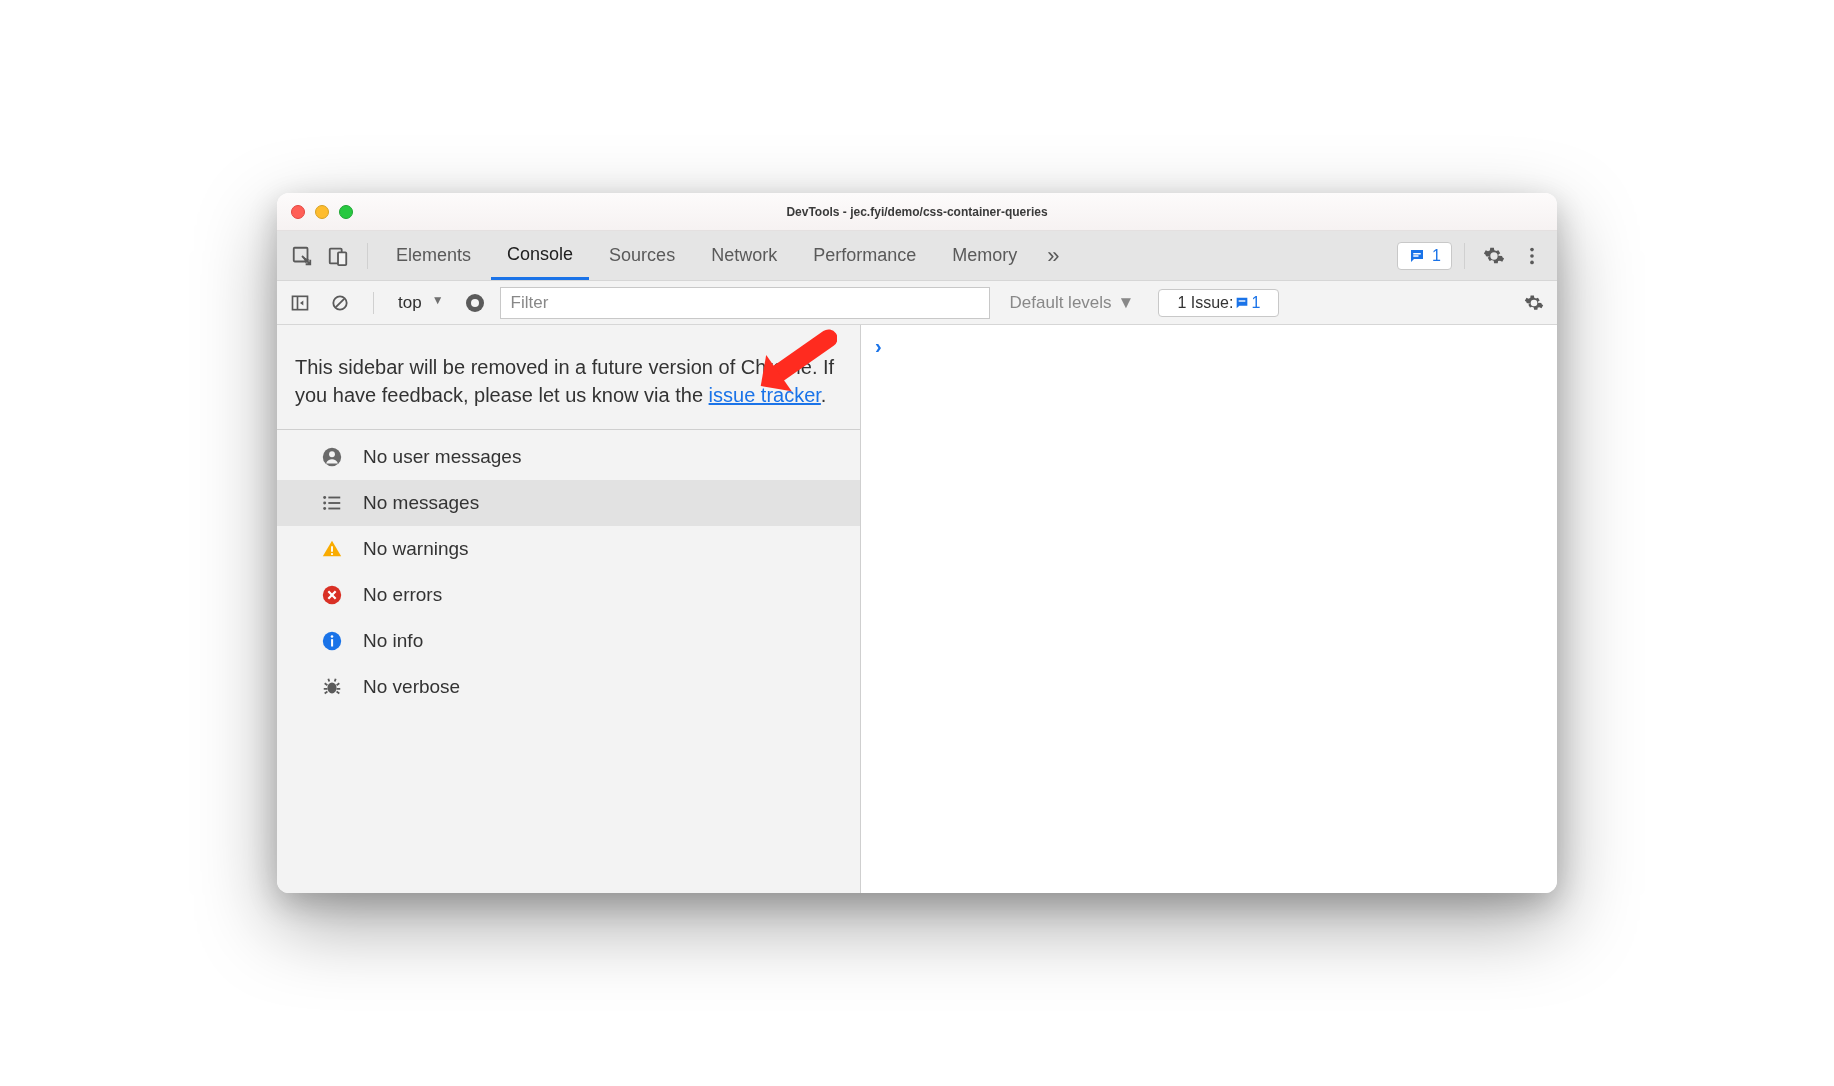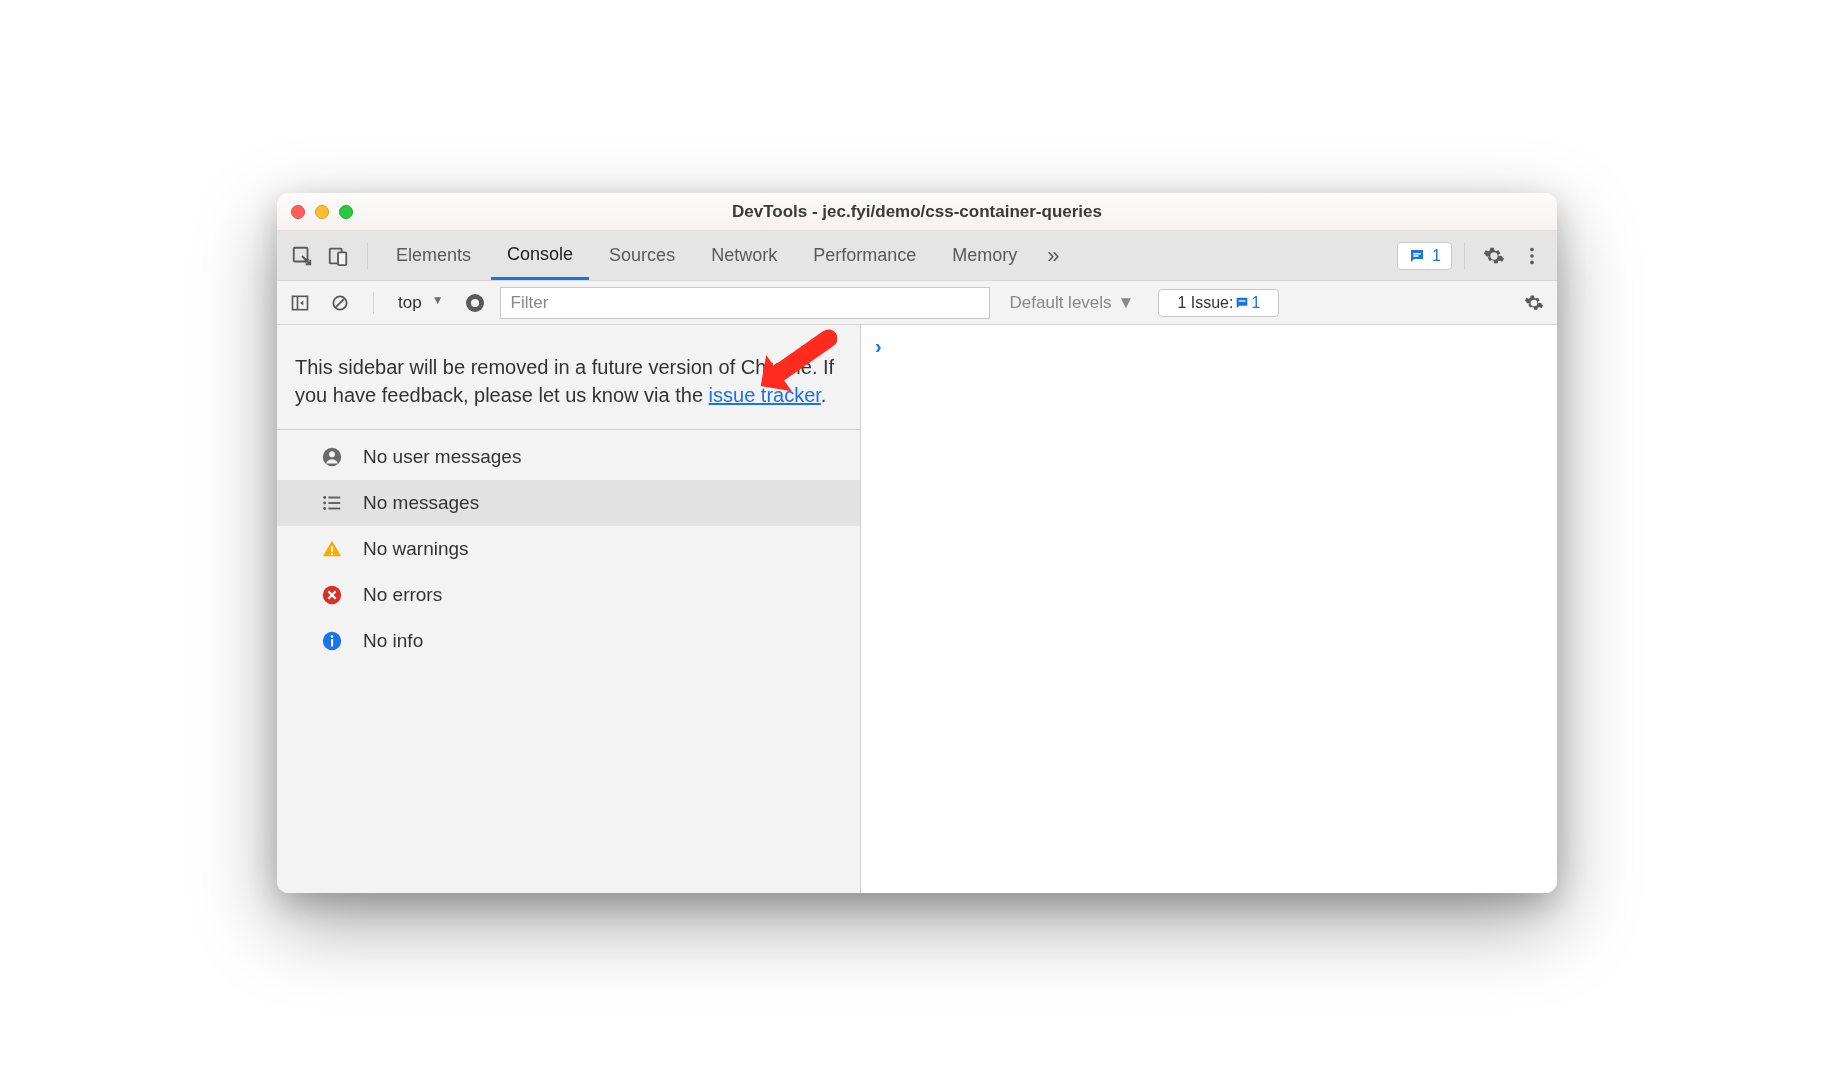--- a/index.html
+++ b/index.html
@@ -31,21 +31,21 @@
   position: relative;
   padding: 0 14px;
 }
 .traffic { display: flex; gap: 10px; }
 .dot { width: 14px; height: 14px; border-radius: 50%; }
 .dot.red { background: #ff5f57; border:1px solid #e24640;}
 .dot.yellow { background: #febc2e; border:1px solid #d6a023;}
 .dot.green { background: #28c840; border:1px solid #1fa533;}
 .title {
   position: absolute; left:0; right:0; text-align:center;
-  font-size: 17px; color:#3a3a3a; font-weight:600;
+  font-size: 12px; color:#3a3a3a; font-weight:600;
 }
 .main-tabs {
   height: 50px;
   background: #e5e5e5;
   border-bottom: 1px solid #d6d6d6;
   display:flex; align-items:center;
   padding: 0 8px;
   gap: 4px;
 }
 .mt-group { display:flex; align-items:center; gap:2px; }
@@ -278,20 +278,29 @@
         <div class="filter-row">
           <span class="ic">
               <svg width="22" height="22" viewBox="0 0 24 24">
                 <circle cx="12" cy="12" r="10" fill="#1a73e8"></circle>
                 <rect x="11" y="10" width="2.2" height="8" fill="#fff"></rect>
                 <circle cx="12" cy="7" r="1.4" fill="#fff"></circle>
               </svg>
             </span>
           <span>No info</span>
         </div>
+        <div class="filter-row">
+          <span class="ic">
+              <svg width="22" height="22" viewBox="0 0 24 24" fill="#5a5a5a">
+                <ellipse cx="12" cy="13" rx="5" ry="6"></ellipse>
+                <path d="M7 10L4 8M7 14H3M7 17l-3 2M17 10l3-2M17 14h4M17 17l3 2M9 6l-1-3M15 6l1-3" stroke="#5a5a5a" stroke-width="2"></path>
+              </svg>
+            </span>
+          <span>No verbose</span>
+        </div>
       </div>
     </div>
     <div class="console-area">
       <div class="prompt">›</div>
     </div>
   </div>
 
   <div class="arrow-overlay">
     <svg width="90" height="90" viewBox="0 0 100 100">
       <g transform="rotate(10 50 50)">

